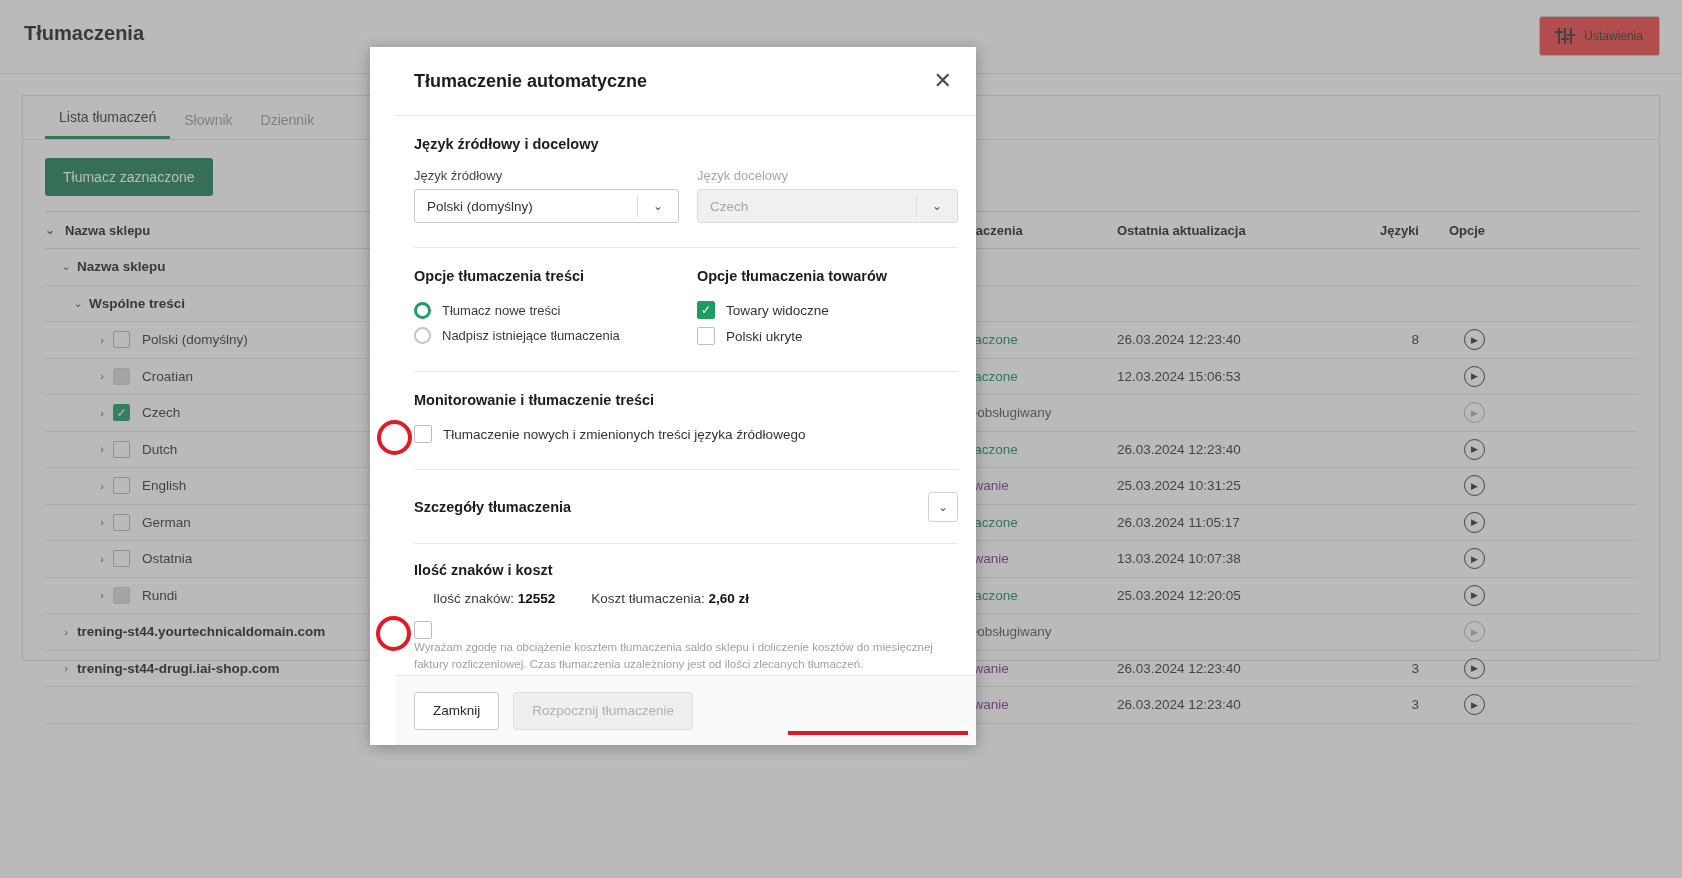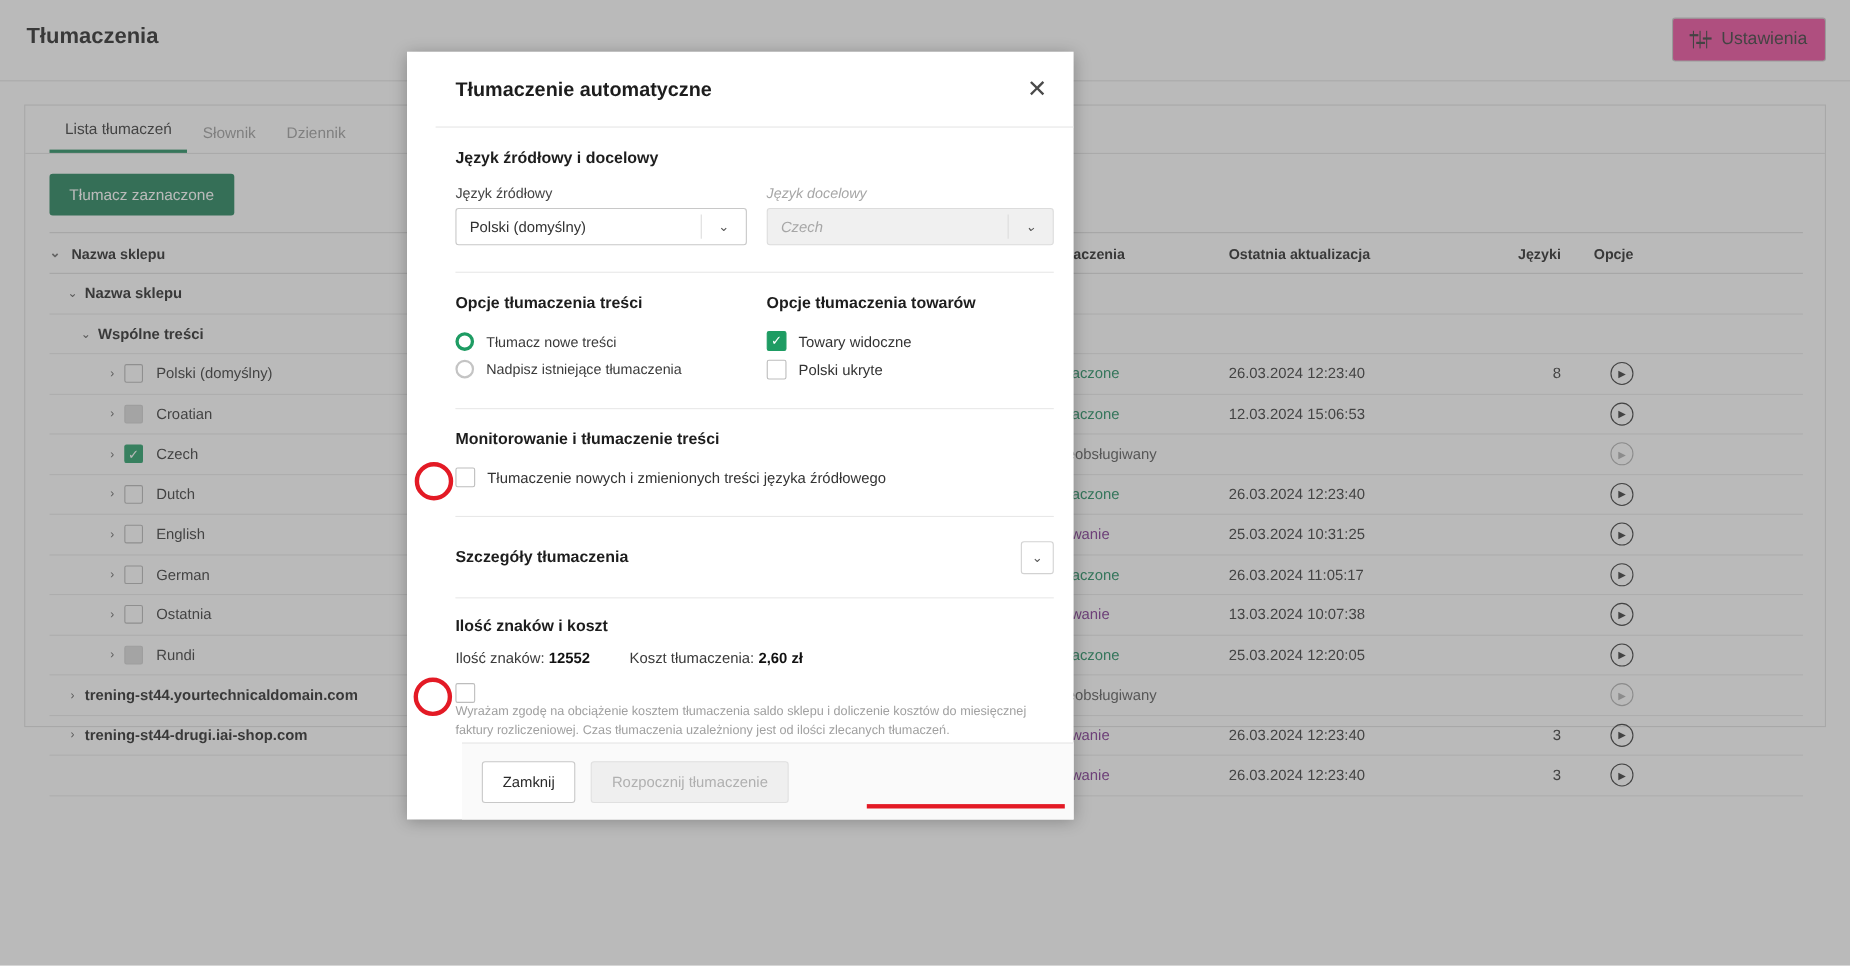--- a/index.html
+++ b/index.html
@@ -20,22 +20,22 @@
     background: #ffffff; border-bottom: 1px solid #e3e3e3;
   }
   .page-title {
     position: absolute; left: 24px; top: 22px;
     font-size: 20px; font-weight: bold; color: #222;
   }
   .settings-btn {
     position: absolute; right: 22px; top: 16px;
     height: 40px; padding: 0 16px;
     display: flex; align-items: center; gap: 10px;
-    border: 1px solid #c9c9c9; border-radius: 3px; background: #ec4899;
-    font-size: 16px; color: #333; cursor: pointer;
+    border: 1px solid #c9c9c9; border-radius: 3px; background: #ef4444;
+    font-size: 12px; color: #333; cursor: pointer;
   }
   .slider-icon { display: inline-block; width: 18px; height: 16px; position: relative; }
   .slider-icon i {
     position: absolute; background: #333; width: 1.6px; height: 16px; top: 0;
   }
   .slider-icon i:nth-child(1) { left: 2px; }
   .slider-icon i:nth-child(2) { left: 8px; }
   .slider-icon i:nth-child(3) { left: 14px; }
   .slider-icon b {
     position: absolute; background: #333; height: 1.6px; width: 8px; left: -1px;
@@ -168,30 +168,29 @@
   }
   .cb2.checked { background: #1e9c63; border-color: #1e9c63; color: #fff; }
   .opt-row2 { display: flex; align-items: center; font-size: 13.5px; color: #333;
               height: 26px; cursor: pointer; }
 
   .collapse-btn {
     width: 30px; height: 30px; border: 1px solid #d2d2d2; border-radius: 3px;
     background: #fff; display: flex; align-items: center; justify-content: center;
     color: #555; font-size: 12px; cursor: pointer;
   }
-  .cost-line { font-size: 13.5px; color: #3a3a3a; display: flex; gap: 36px; }
+  .cost-line { font-size: 13.5px; color: #3a3a3a; display: flex; gap: 36px; margin-left: 19px; }
   .cost-line b { color: #111; }
   .consent { display: flex; align-items: flex-start; flex-direction: column; }
   .consent-txt { font-size: 11.5px; color: #a0a0a0; line-height: 1.45; max-width: 556px; }
 
   .modal-foot {
     height: 70px; flex: none; border-top: 1px solid #e6e6e6;
     background: #fafafa; display: flex; align-items: center; padding: 0 18px;
     position: relative;
-    margin-left: 24px;
   }
   .btn {
     height: 38px; padding: 0 18px; border: 1px solid #c8c8c8; border-radius: 3px;
     background: #fff; font-size: 13.5px; color: #2a2a2a; cursor: pointer;
     display:flex; align-items:center; justify-content:center;
   }
   .btn.ghost-disabled { background: #efefef; border-color: #e0e0e0; color: #b0b0b0; cursor: default; }
 
   
   .ann-ring {
@@ -526,21 +525,21 @@
         <div class="sec-title">Język źródłowy i docelowy</div>
         <div style="display:flex; gap:18px; margin-top:16px;">
           <div style="width:279px;">
             <div class="field-label">Język źródłowy</div>
             <div class="select">
               <span class="val">Polski (domyślny)</span>
               <span class="sep"></span>
               <span class="car">⌄</span>
             </div>
           </div>
-          <div style="width:275px;font-style:italic;">
+          <div style="width:275px;">
             <div class="field-label dim">Język docelowy</div>
             <div class="select disabled">
               <span class="val">Czech</span>
               <span class="sep"></span>
               <span class="car">⌄</span>
             </div>
           </div>
         </div>
       </div>
 

